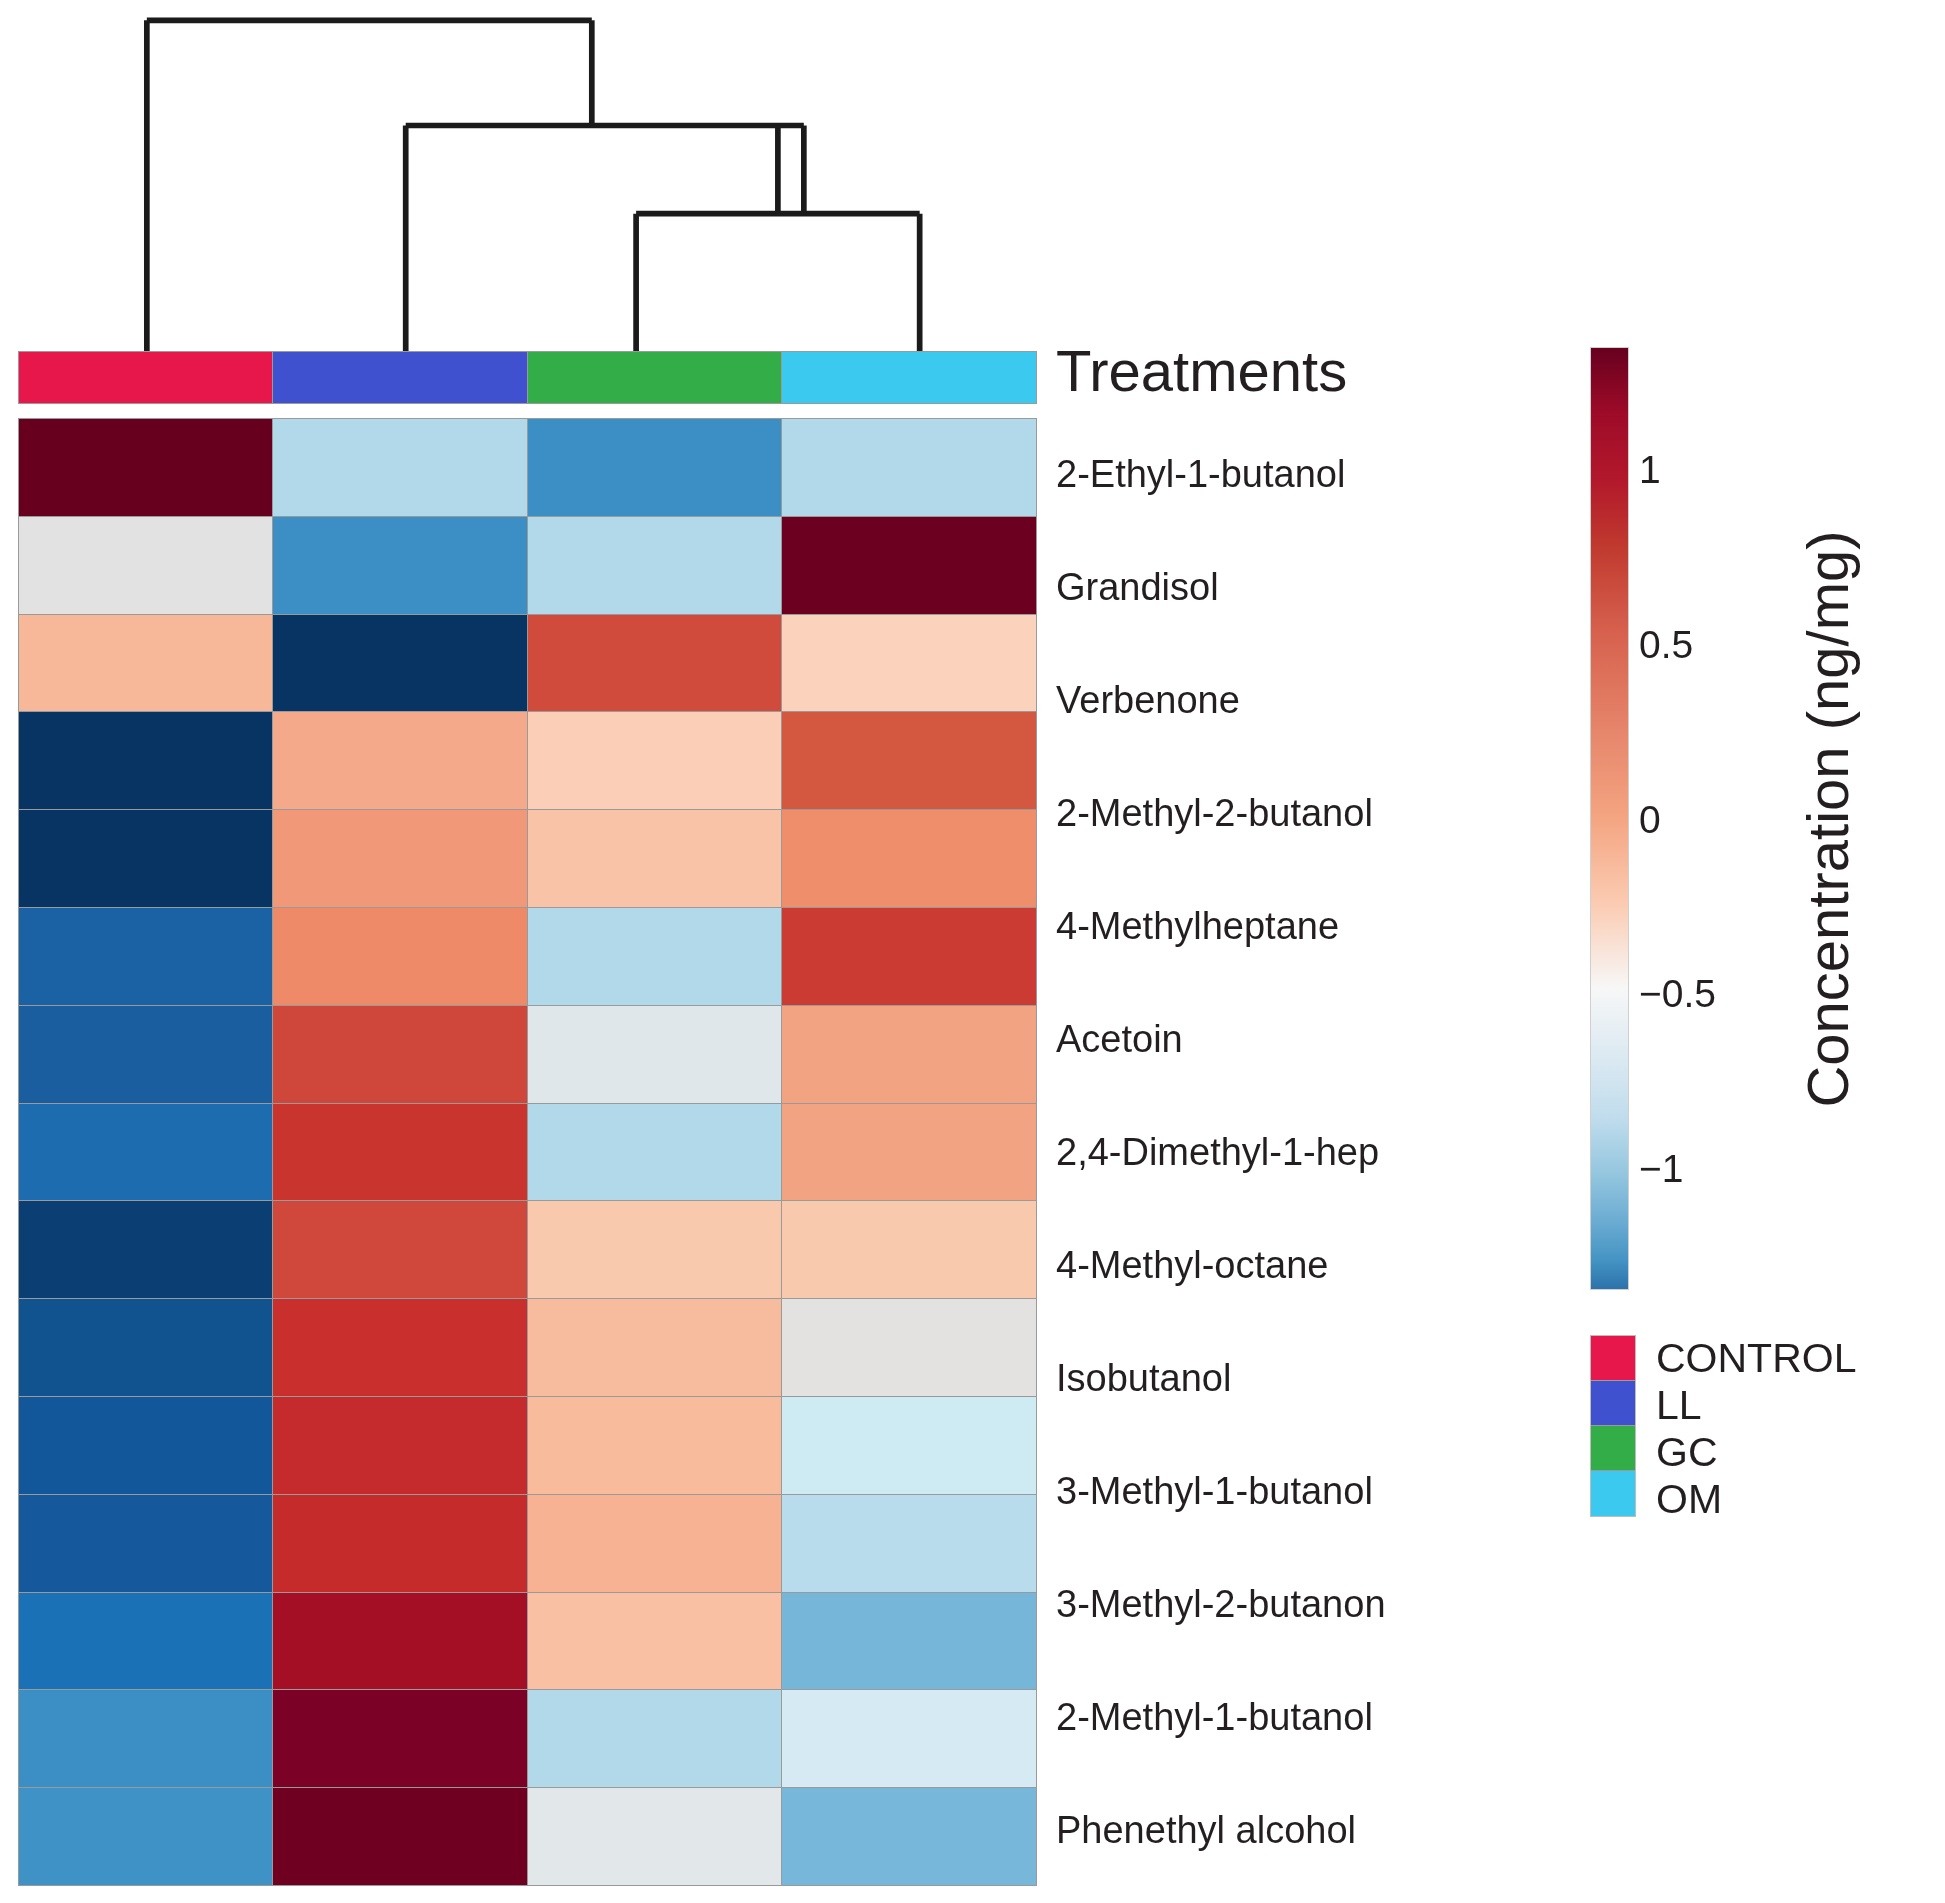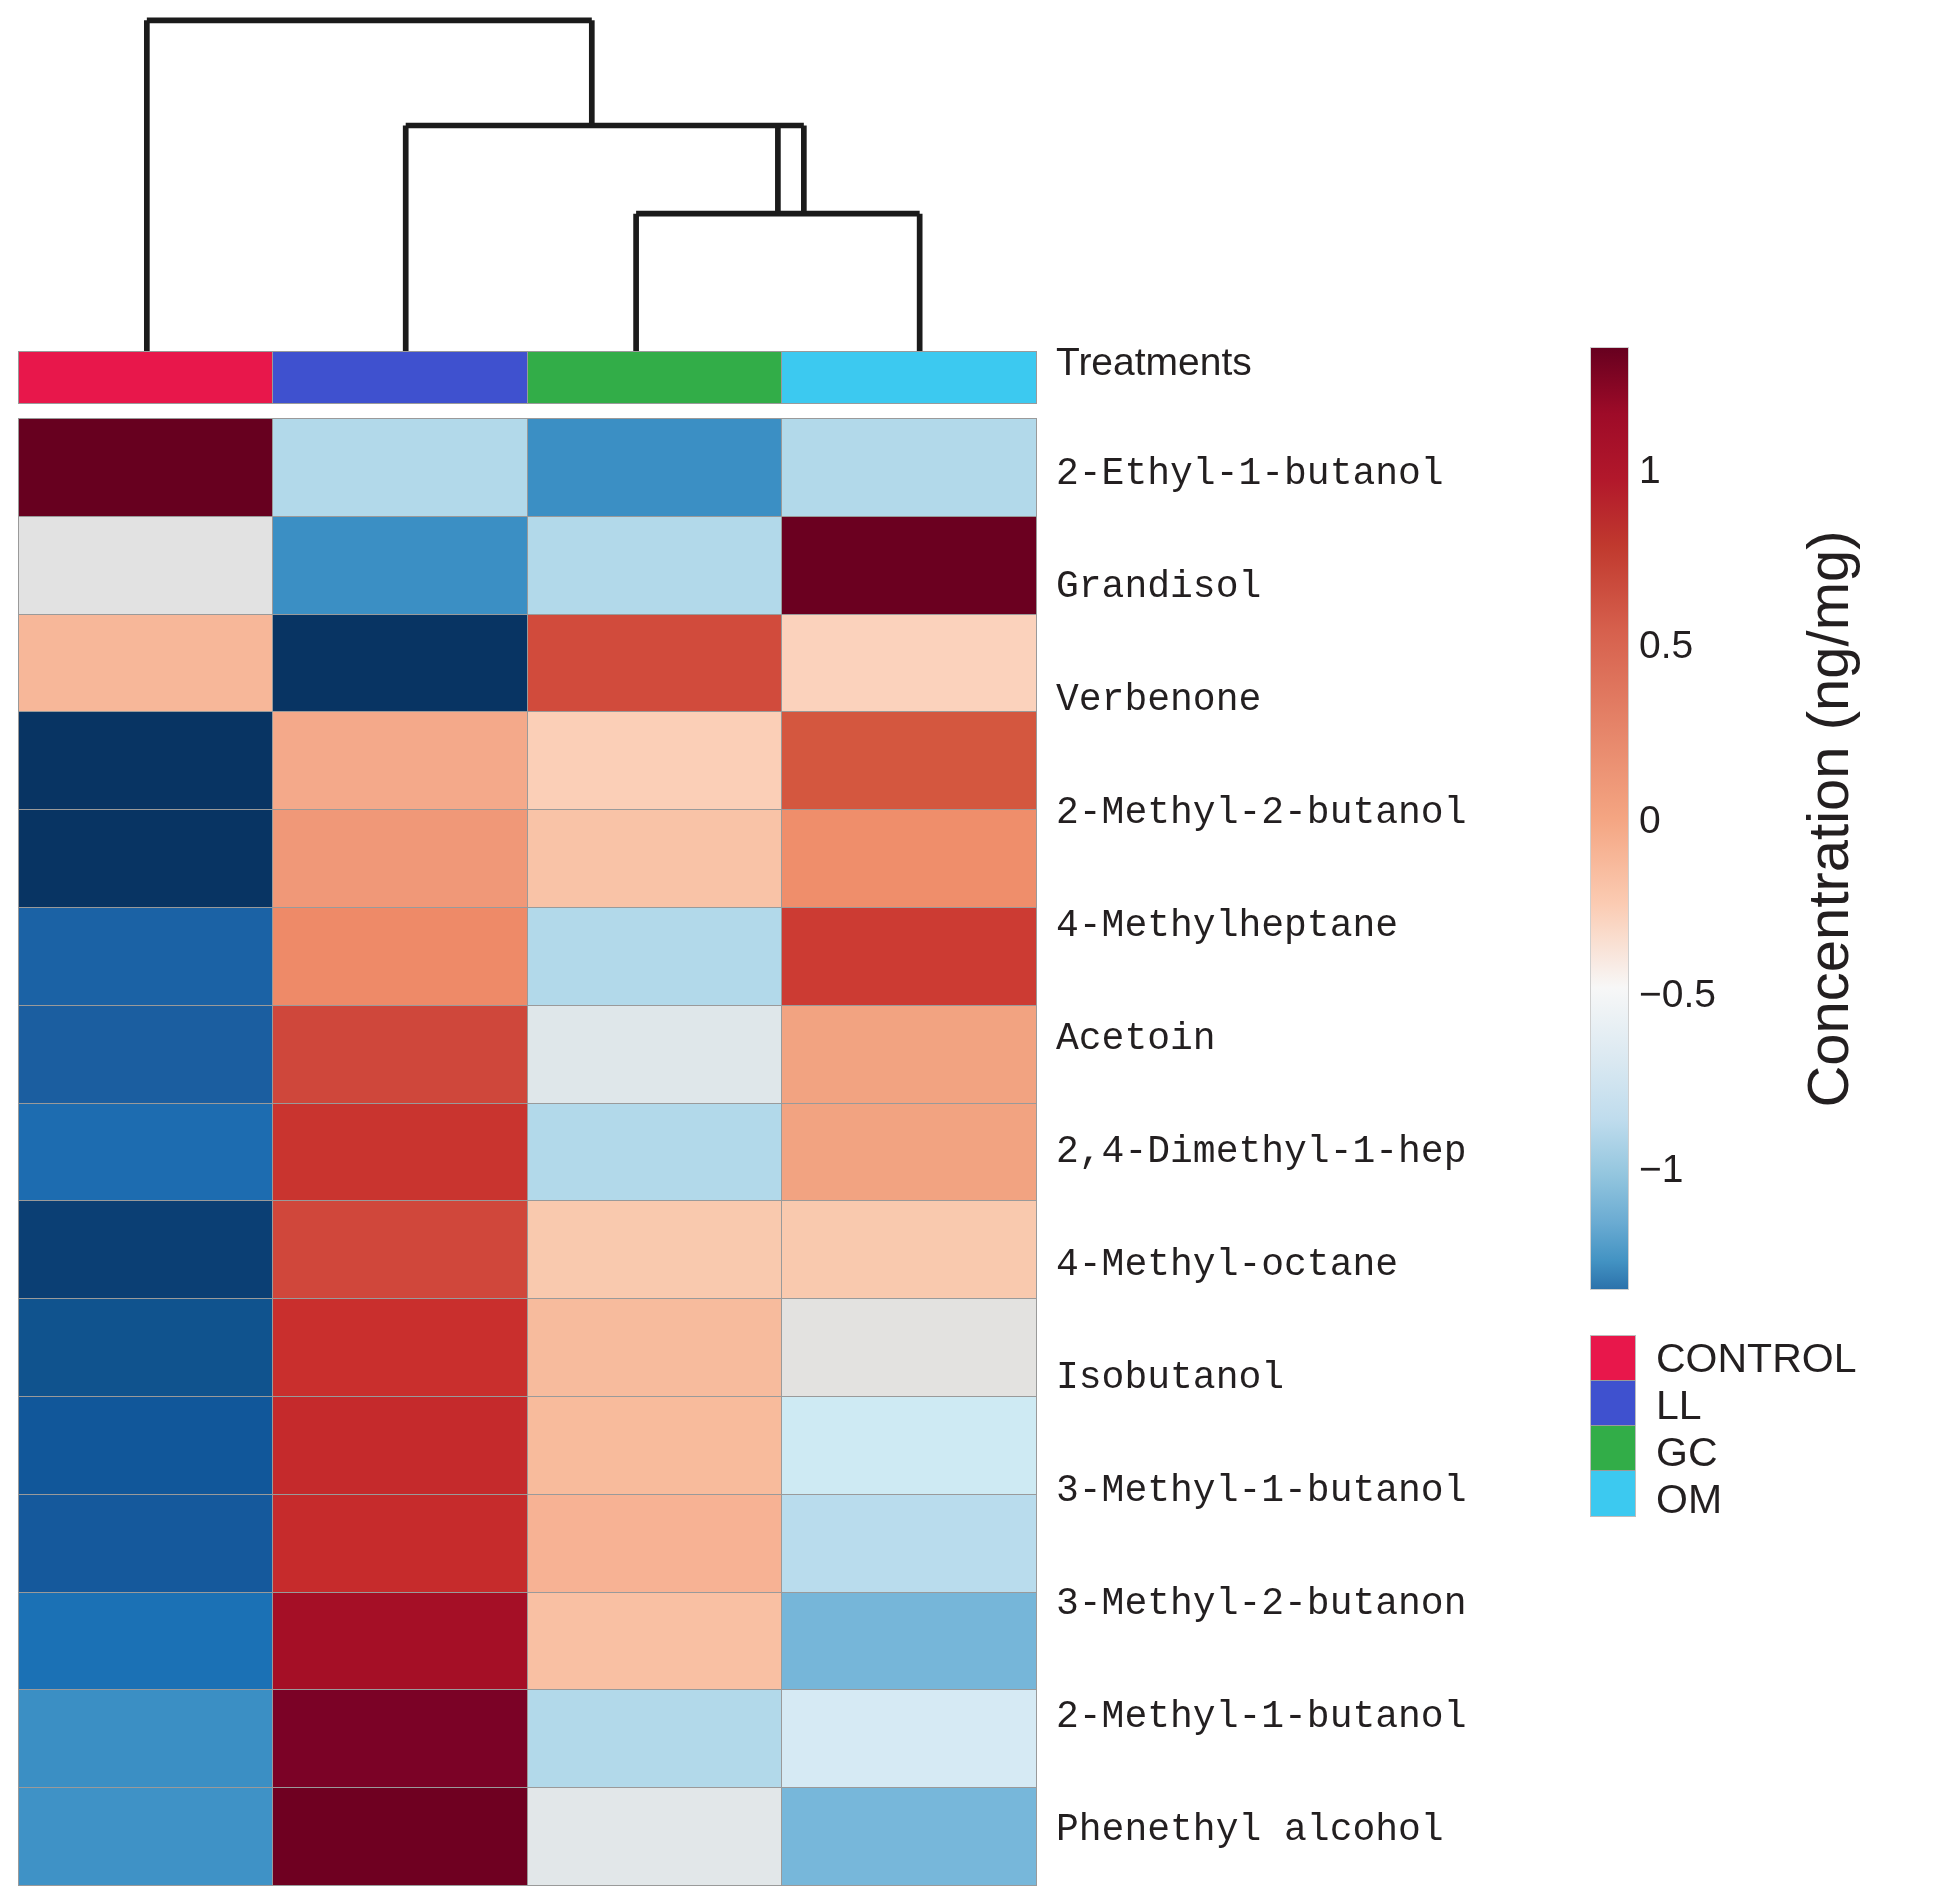--- a/index.html
+++ b/index.html
@@ -27,28 +27,28 @@
     display:flex;flex-direction:column;background:#9a9a9a;
     border:1.9px solid #9a9a9a;box-sizing:border-box;
   }
   #heatmap .hrow{flex:1 1 0;display:flex;border-bottom:1.9px solid #9a9a9a;box-sizing:border-box;}
   #heatmap .hrow:last-child{border-bottom:none;}
   #heatmap .hcell{flex:1 1 0;border-right:1.9px solid #9a9a9a;box-sizing:border-box;}
   #heatmap .hcell:last-child{border-right:none;}
 
   
   #row-labels{position:absolute;left:1056px;top:418px;width:570px;height:1468px;
-              display:flex;flex-direction:column;font-family:Liberation Mono, monospace;}
+              display:flex;flex-direction:column;}
   #row-labels .rlab{flex:1 1 0;display:flex;align-items:center;
                     font-size:38px;line-height:1;white-space:nowrap;color:#231f20;}
 
   
   #treat-title{
     position:absolute;left:1056px;top:342px;
-    font-size:39px;line-height:1;color:#231f20;white-space:nowrap;
+    font-size:58px;line-height:1;color:#231f20;white-space:nowrap;
   }
 
   
   #cbar-wrap{position:absolute;left:1590px;top:347px;width:39px;height:311px;}
   #cbar{
     width:39px;height:100%;border:1.9px solid #cfcfcf;box-sizing:border-box;
     background:linear-gradient(to bottom,
       #67001f 0%,
       #9e0b28 7%,
       #b2182b 14%,

